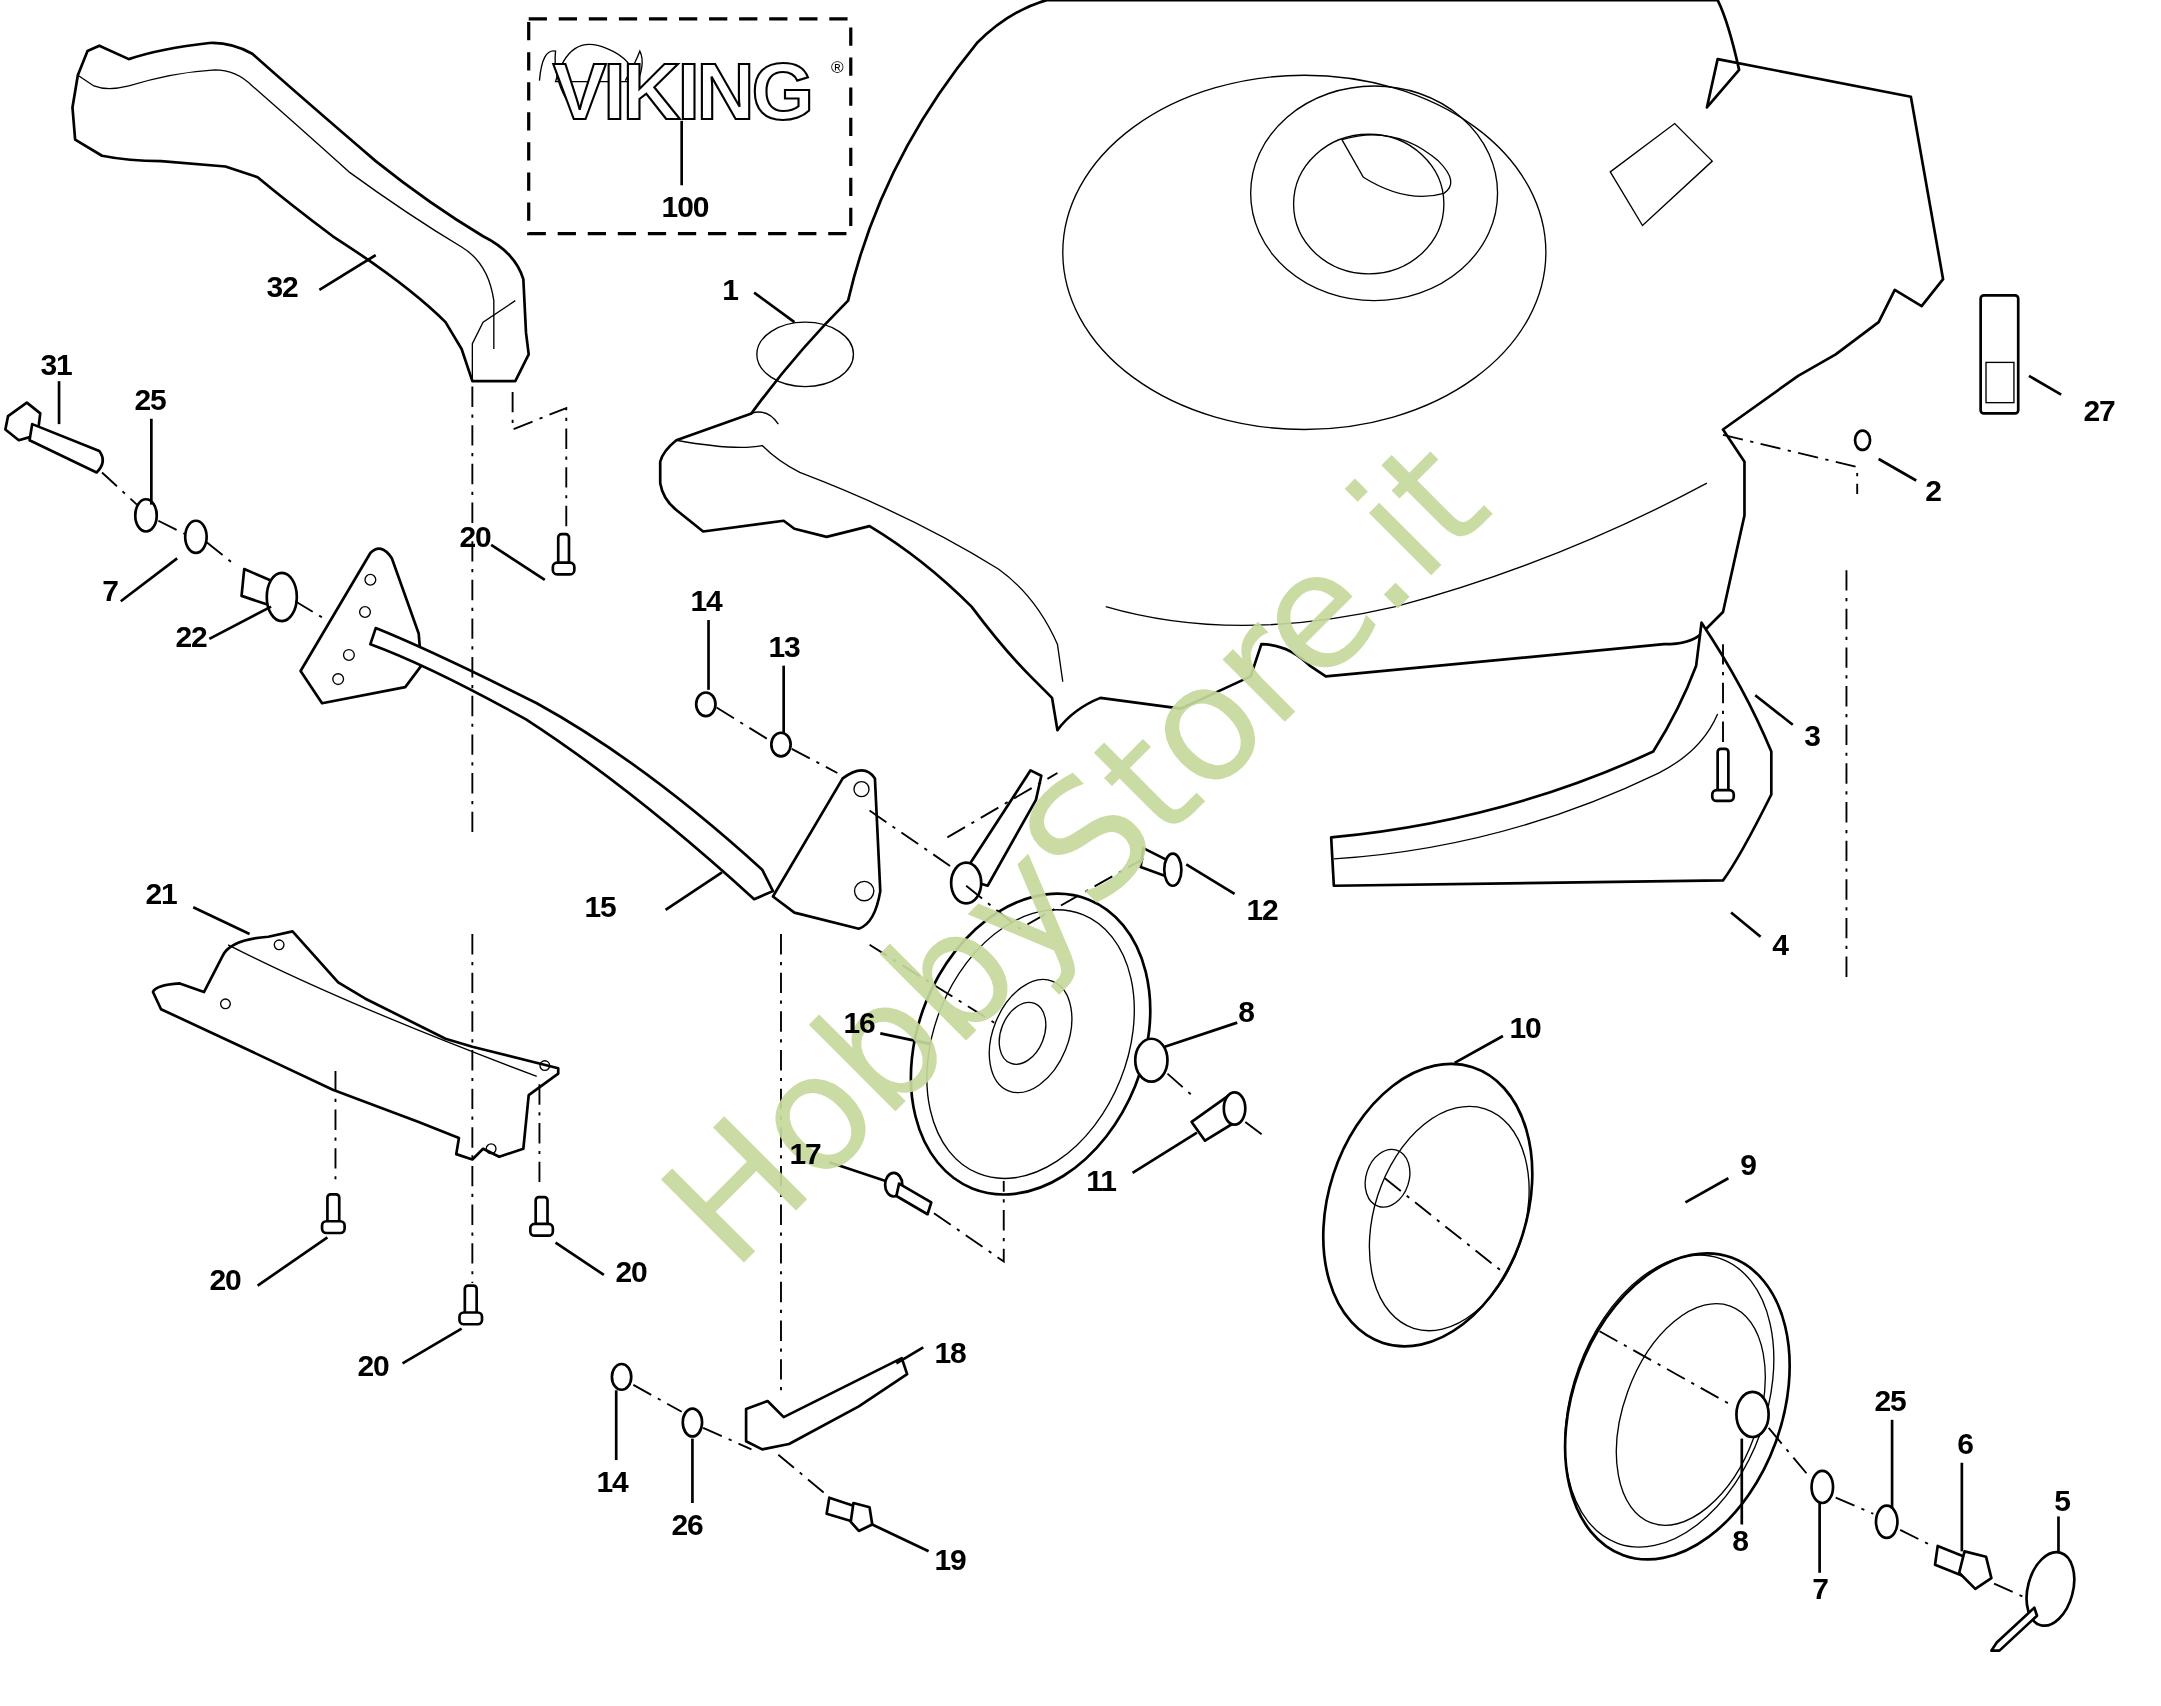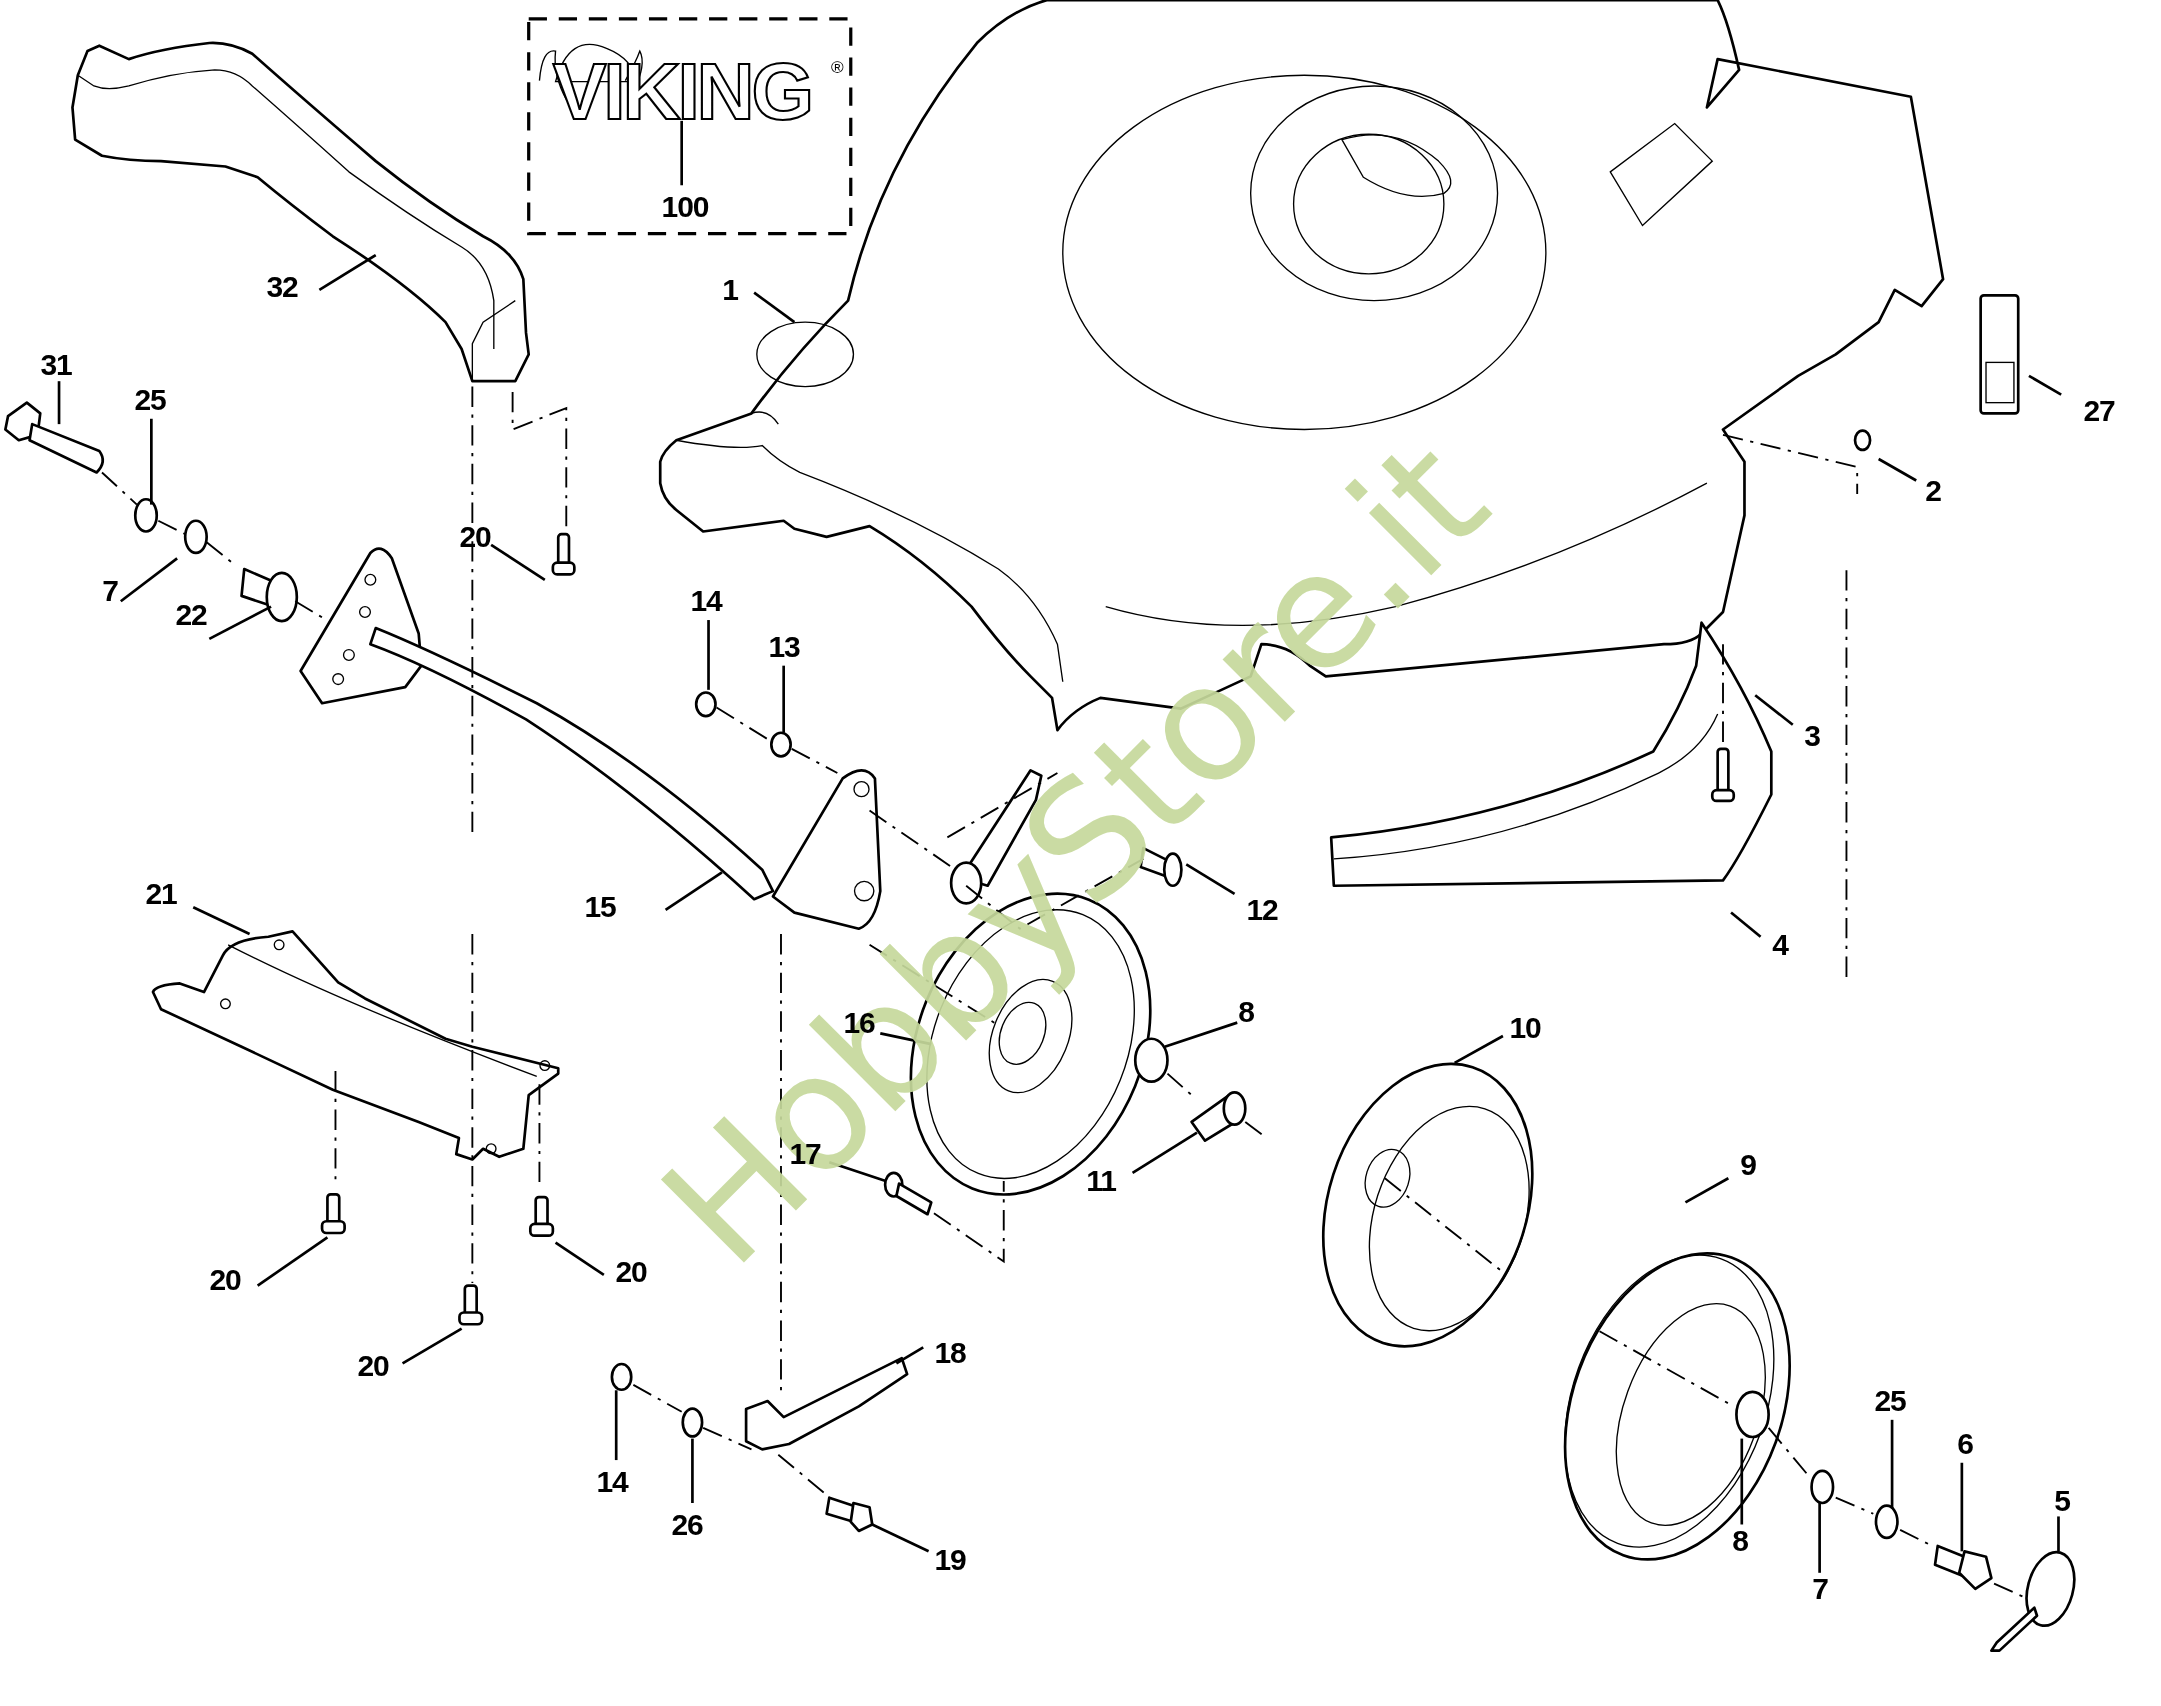--- a/index.html
+++ b/index.html
@@ -250,21 +250,21 @@
 <div class="label" style="left:282px;top:287px">32</div>
 <div class="label" style="left:730px;top:290px">1</div>
 <div class="label" style="left:56px;top:365px">31</div>
 <div class="label" style="left:150px;top:400px">25</div>
 <div class="label" style="left:2099px;top:411px">27</div>
 <div class="label" style="left:1933px;top:491px">2</div>
 <div class="label" style="left:475px;top:537px">20</div>
 <div class="label" style="left:110px;top:591px">7</div>
 <div class="label" style="left:706px;top:601px">14</div>
 <div class="label" style="left:784px;top:647px">13</div>
-<div class="label" style="left:191px;top:615px">22</div>
+<div class="label" style="left:191px;top:637px">22</div>
 <div class="label" style="left:1812px;top:736px">3</div>
 <div class="label" style="left:161px;top:894px">21</div>
 <div class="label" style="left:600px;top:907px">15</div>
 <div class="label" style="left:1262px;top:910px">12</div>
 <div class="label" style="left:1780px;top:945px">4</div>
 <div class="label" style="left:859px;top:1023px">16</div>
 <div class="label" style="left:1246px;top:1012px">8</div>
 <div class="label" style="left:1525px;top:1028px">10</div>
 <div class="label" style="left:1101px;top:1181px">11</div>
 <div class="label" style="left:805px;top:1154px">17</div>

